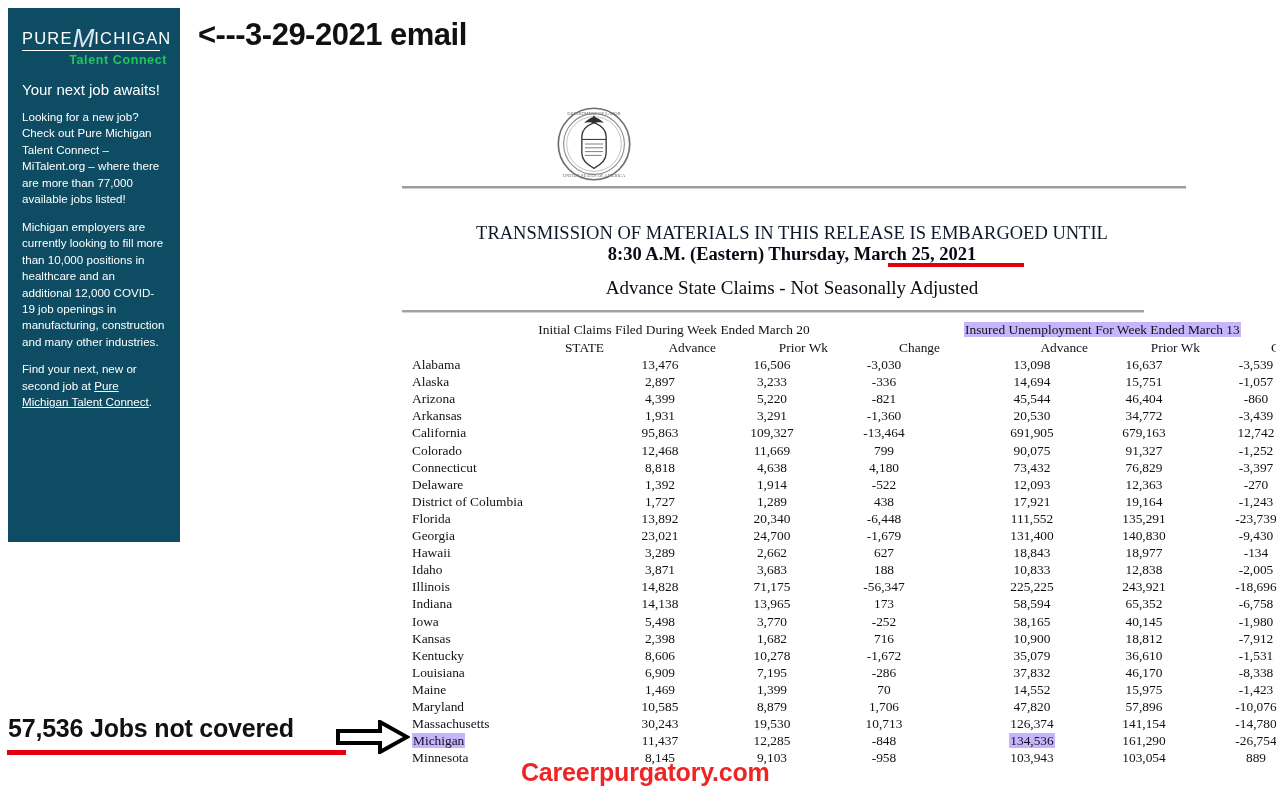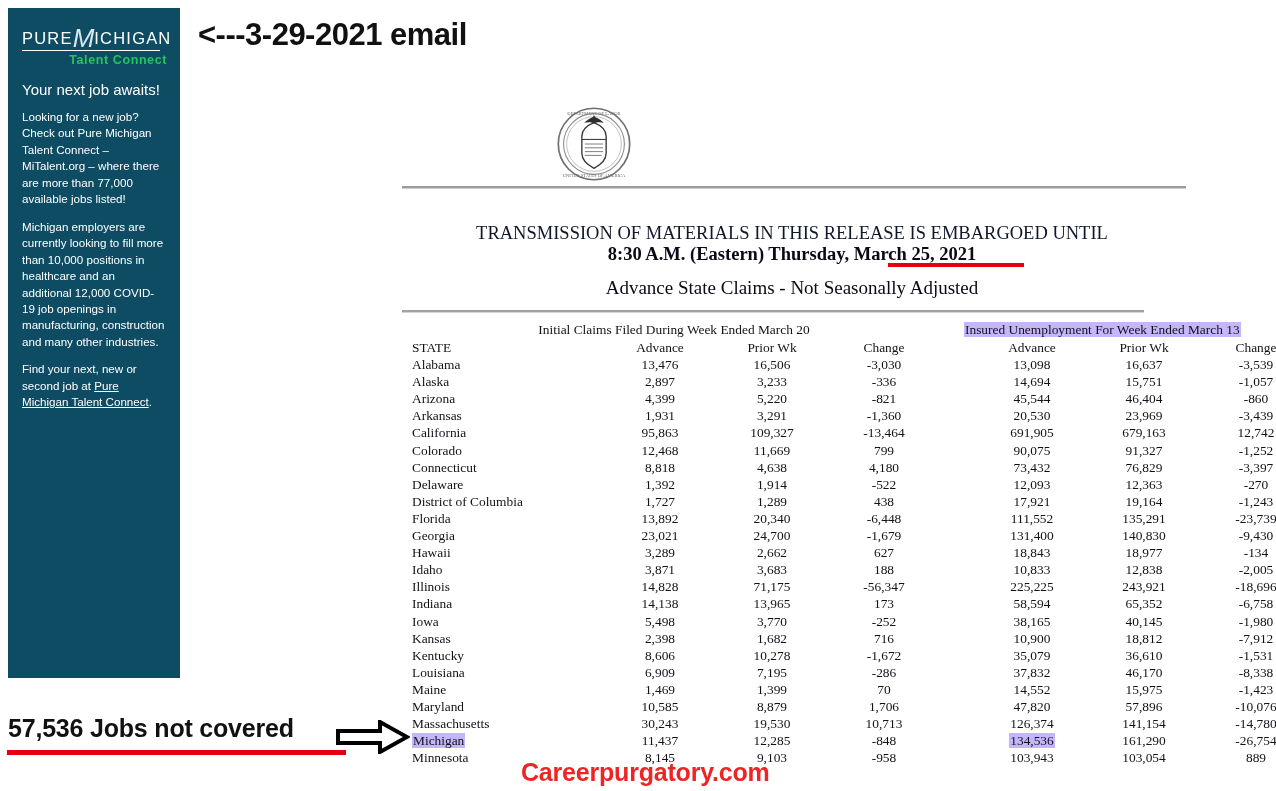--- a/index.html
+++ b/index.html
@@ -8,21 +8,21 @@
     background: #ffffff;
     font-family: "Liberation Sans", sans-serif;
     overflow: hidden;
   }
   #root { position: relative; width: 1276px; height: 791px; }
 
   
   .sidebar {
     position: absolute;
     left: 8px; top: 8px;
-    width: 172px; height: 670px;
+    width: 172px; height: 534px;
     background: #0d4c63;
     color: #ffffff;
     padding: 14px 14px 2px 14px;
   }
   .logo-block { margin-bottom: 14px; }
   .logo-line1 {
     font-size: 16.5px;
     font-weight: 400;
     letter-spacing: 1.2px;
     color: #ffffff;
@@ -166,21 +166,21 @@
   }
   table.claims th, table.claims td {
     font-weight: normal;
     padding: 0;
     line-height: 17.1px;
     white-space: nowrap;
   }
   .c-state  { width: 200px; text-align: left; padding-left: 8px !important; }
   .c-num    { width: 112px; text-align: center; }
   .c-gap    { width: 36px; }
-  .hdr td { padding-bottom: 1px; }
+  .hdr td { padding-bottom: 1px; text-align: right; }
   .hl-inline { background: #c4b5fd; padding: 0 1px; }
 
   
   .jobs-note {
     position: absolute;
     left: 8px; top: 714px;
     font-size: 25px;
     font-weight: bold;
     color: #111111;
     white-space: nowrap;
@@ -312,21 +312,21 @@
               <td class="c-num">46,404</td>
               <td class="c-num">-860</td>
             </tr>
             <tr>
               <td class="c-state">Arkansas</td>
               <td class="c-num">1,931</td>
               <td class="c-num">3,291</td>
               <td class="c-num">-1,360</td>
               <td class="c-gap"></td>
               <td class="c-num">20,530</td>
-              <td class="c-num">23,969</td>
+              <td class="c-num">34,772</td>
               <td class="c-num">-3,439</td>
             </tr>
             <tr>
               <td class="c-state">California</td>
               <td class="c-num">95,863</td>
               <td class="c-num">109,327</td>
               <td class="c-num">-13,464</td>
               <td class="c-gap"></td>
               <td class="c-num">691,905</td>
               <td class="c-num">679,163</td>

